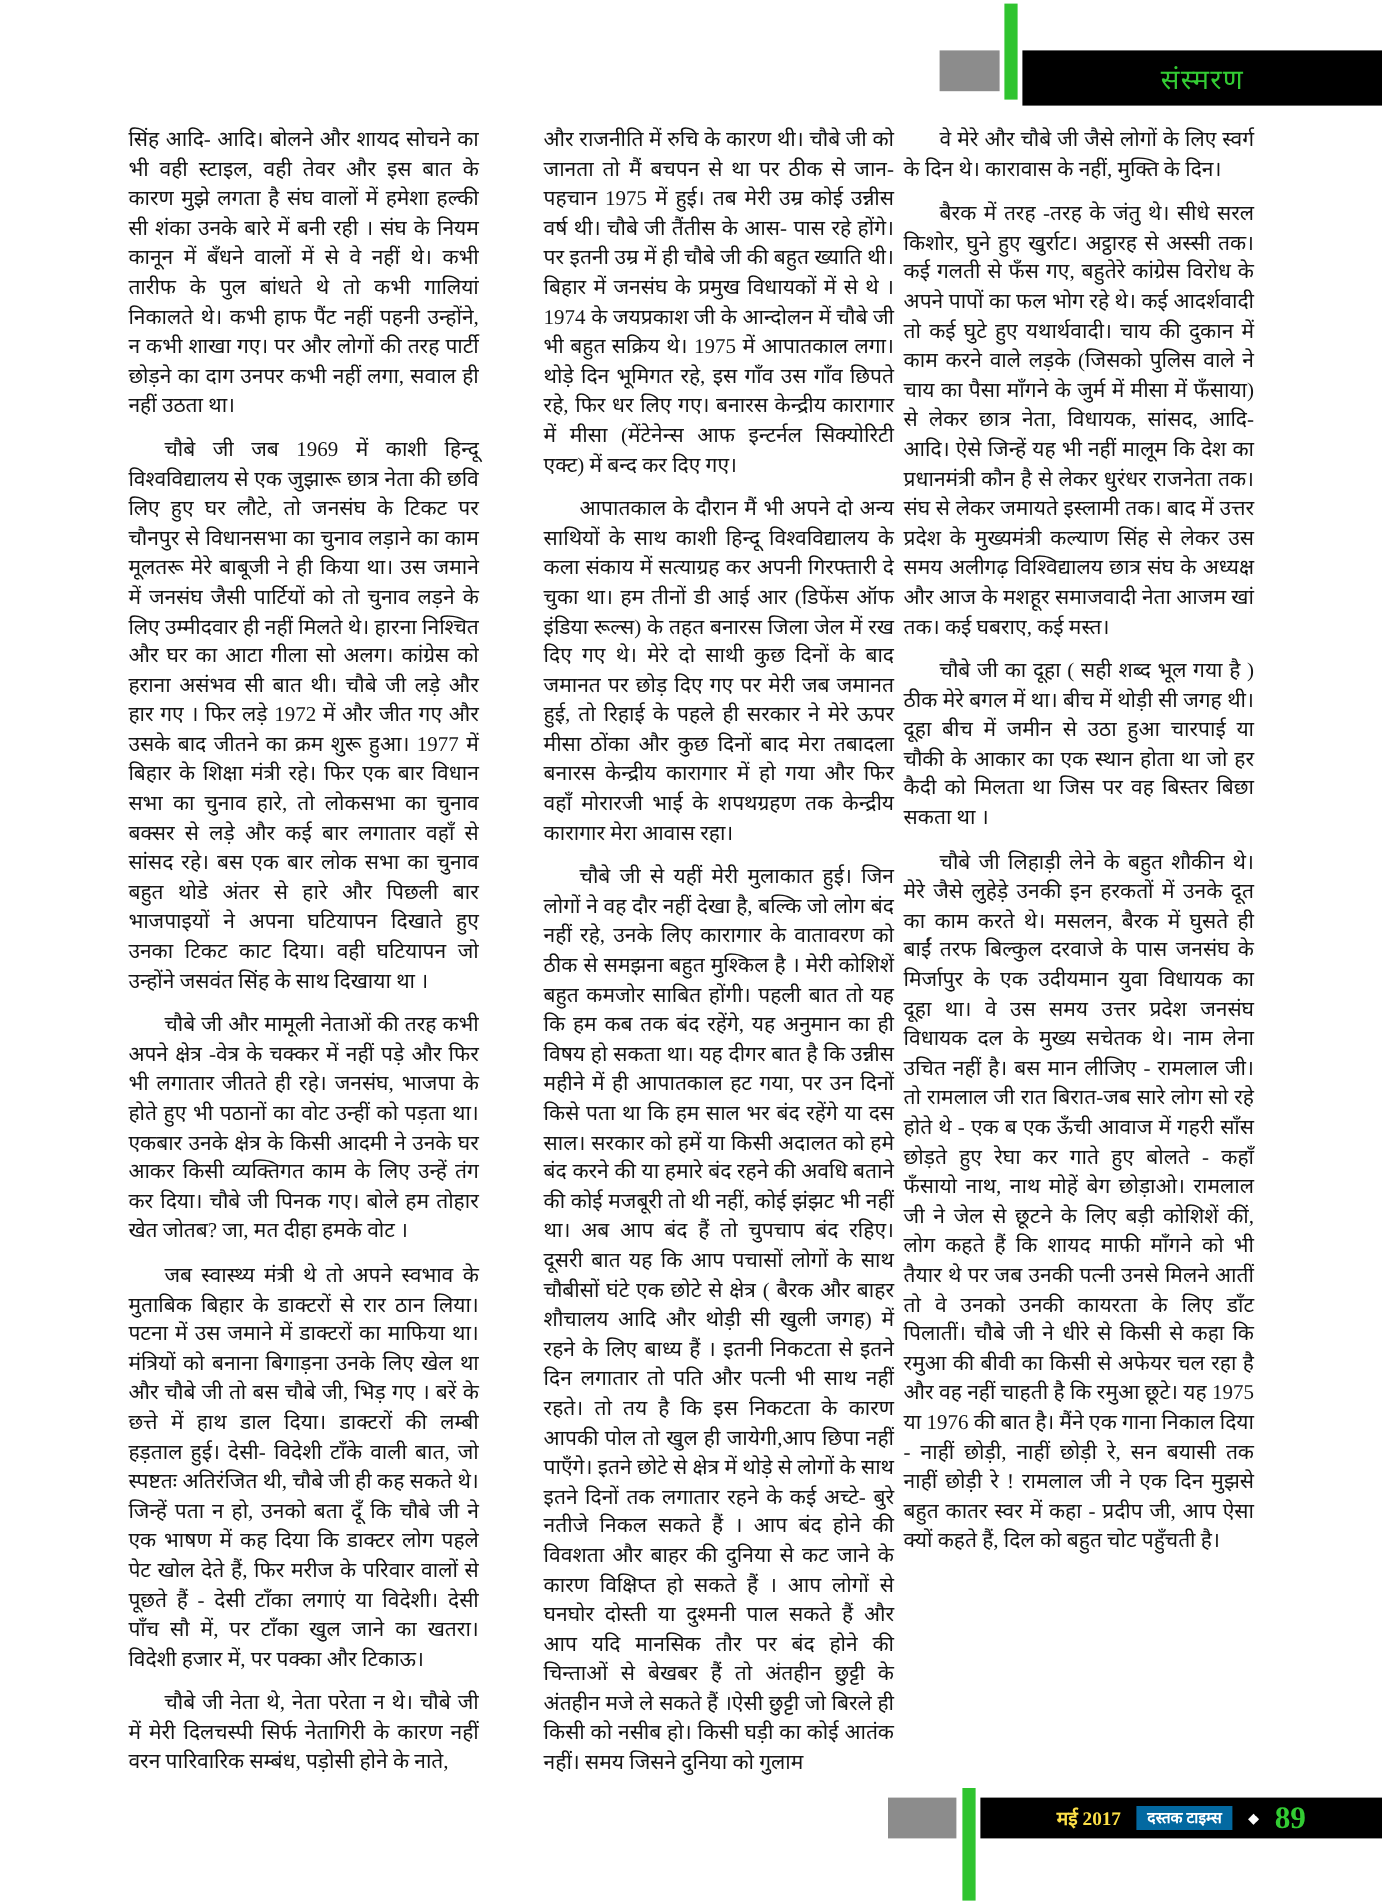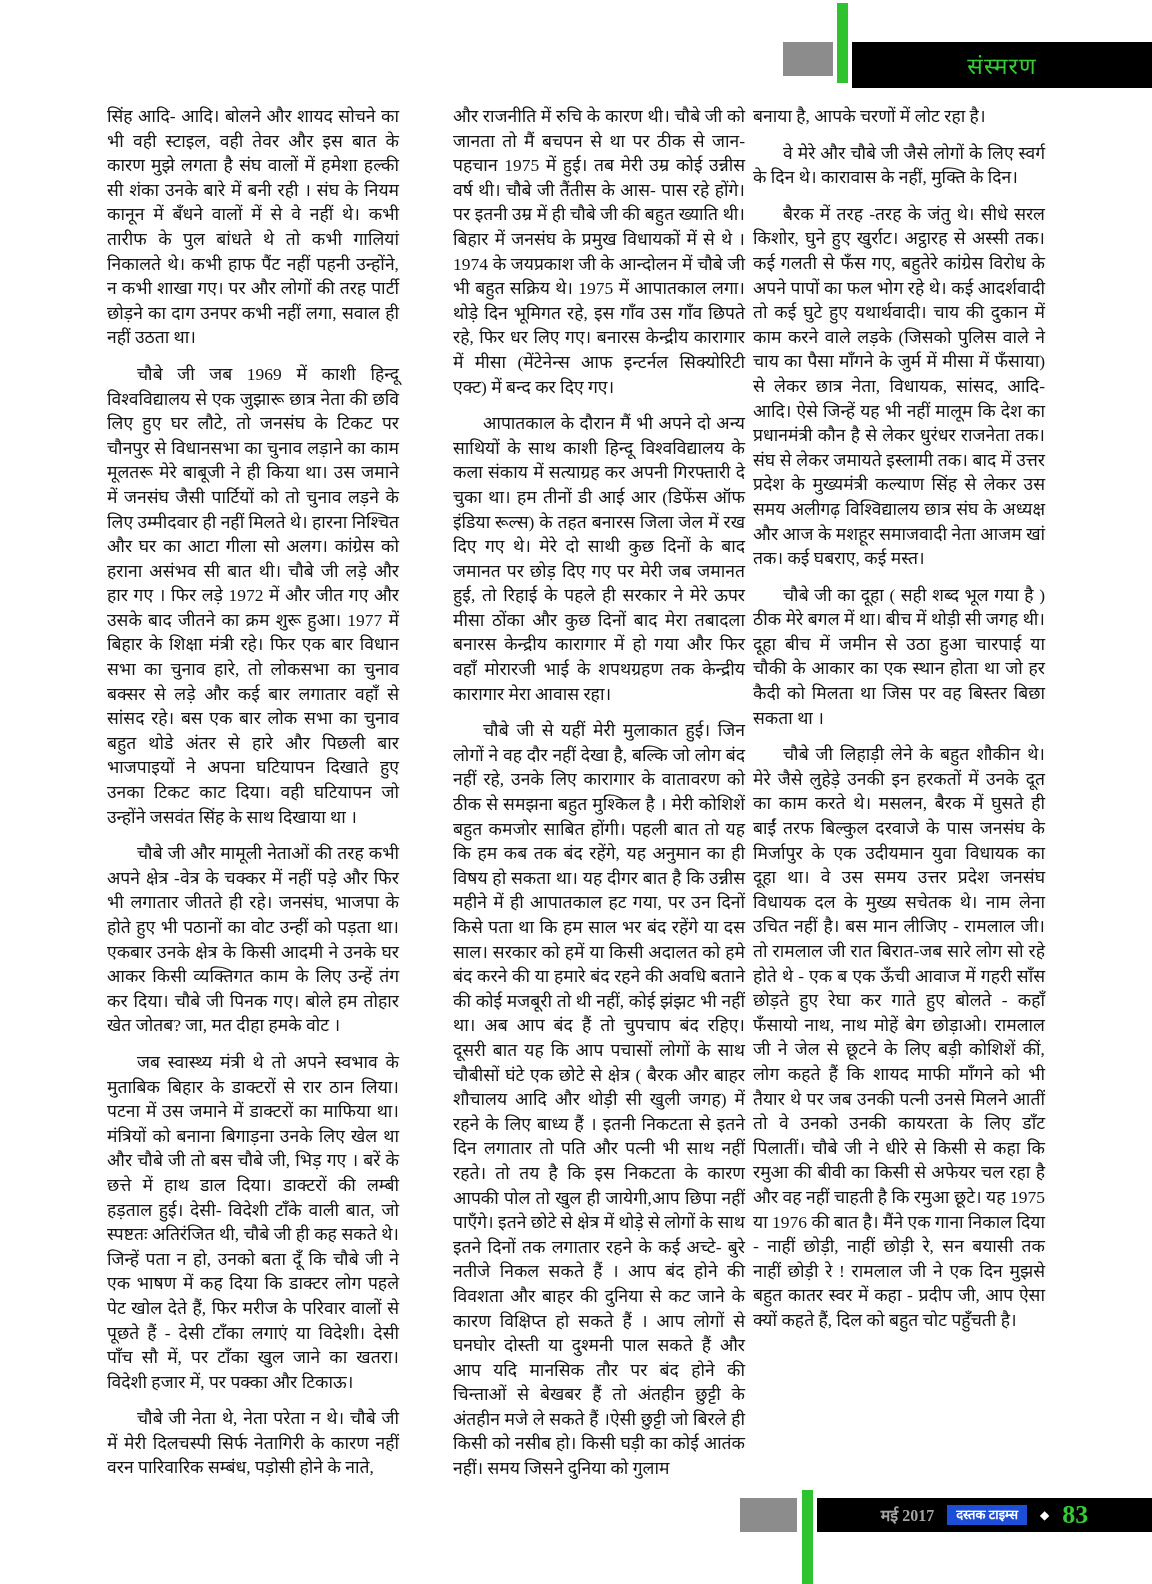--- a/index.html
+++ b/index.html
@@ -23,22 +23,22 @@
   .col p.indent{text-indent:30px;}
   .col1{left:95px;}
   .col2{left:441px;}
   .col3{left:741px;}
 
   
   .ftr-gray{position:absolute;left:740px;top:1498px;width:57px;height:34px;background:#8c8c8c;}
   .ftr-green{position:absolute;left:802px;top:1490px;width:11px;height:94px;background:#2fc42f;}
   .ftr-black{position:absolute;left:817px;top:1498px;width:335px;height:34px;background:#000;
              display:flex;align-items:center;justify-content:center;gap:13px;}
-  .ftr-date{color:#a3a3a3;font-size:16px;font-weight:bold;}
-  .ftr-logo{background:#1d4ed8;color:#fff;font-size:13px;font-weight:bold;
+  .ftr-date{color:#fde047;font-size:16px;font-weight:bold;}
+  .ftr-logo{background:#0369a1;color:#fff;font-size:13px;font-weight:bold;
             padding:2px 9px;line-height:16px;white-space:nowrap;}
   .ftr-diamond{color:#fff;font-size:12px;}
   .ftr-page{color:#33cc33;font-size:26px;font-weight:bold;line-height:26px;}
 </style>
 </head>
 <body>
 
 <div class="page">
 
   <div>
@@ -57,31 +57,30 @@
     <p class="indent">चौबे जी नेता थे, नेता परेता न थे। चौबे जी में मेरी दिलचस्पी सिर्फ नेतागिरी के कारण नहीं वरन पारिवारिक सम्बंध, पड़ोसी होने के नाते,</p>
   </div>
 
   <div class="col col2">
     <p>और राजनीति में रुचि के कारण थी। चौबे जी को जानता तो मैं बचपन से था पर ठीक से जान- पहचान 1975 में हुई। तब मेरी उम्र कोई उन्नीस वर्ष थी। चौबे जी तैंतीस के आस- पास रहे होंगे। पर इतनी उम्र में ही चौबे जी की बहुत ख्याति थी। बिहार में जनसंघ के प्रमुख विधायकों में से थे । 1974 के जयप्रकाश जी के आन्दोलन में चौबे जी भी बहुत सक्रिय थे। 1975 में आपातकाल लगा। थोड़े दिन भूमिगत रहे, इस गाँव उस गाँव छिपते रहे, फिर धर लिए गए। बनारस केन्द्रीय कारागार में मीसा (मेंटेनेन्स आफ इन्टर्नल सिक्योरिटी एक्ट) में बन्द कर दिए गए।</p>
     <p class="indent">आपातकाल के दौरान मैं भी अपने दो अन्य साथियों के साथ काशी हिन्दू विश्वविद्यालय के कला संकाय में सत्याग्रह कर अपनी गिरफ्तारी दे चुका था। हम तीनों डी आई आर (डिफेंस ऑफ इंडिया रूल्स) के तहत बनारस जिला जेल में रख दिए गए थे। मेरे दो साथी कुछ दिनों के बाद जमानत पर छोड़ दिए गए  पर मेरी जब जमानत हुई, तो रिहाई के पहले ही सरकार ने मेरे ऊपर मीसा ठोंका और कुछ दिनों बाद मेरा तबादला बनारस केन्द्रीय कारागार में हो गया और फिर वहाँ मोरारजी भाई के शपथग्रहण तक केन्द्रीय कारागार मेरा आवास रहा।</p>
     <p class="indent">चौबे जी से यहीं मेरी मुलाकात हुई। जिन लोगों ने वह दौर नहीं देखा है, बल्कि जो लोग बंद नहीं रहे, उनके लिए कारागार के वातावरण को ठीक से समझना बहुत मुश्किल है । मेरी कोशिशें बहुत कमजोर साबित होंगी। पहली बात तो यह कि हम कब तक बंद रहेंगे, यह अनुमान का ही विषय हो सकता था। यह दीगर बात है कि उन्नीस महीने में ही आपातकाल हट गया, पर  उन दिनों किसे पता था कि हम साल भर बंद रहेंगे या दस साल। सरकार को हमें या किसी अदालत को हमे बंद करने की या हमारे बंद रहने की अवधि बताने की कोई मजबूरी तो थी नहीं, कोई झंझट भी नहीं था। अब आप बंद हैं  तो चुपचाप बंद रहिए। दूसरी बात यह कि आप पचासों लोगों के साथ चौबीसों घंटे एक छोटे से क्षेत्र ( बैरक और बाहर शौचालय आदि और थोड़ी सी खुली जगह) में रहने के लिए बाध्य हैं । इतनी निकटता से इतने दिन लगातार तो पति और पत्नी भी साथ नहीं रहते। तो तय है कि इस निकटता के कारण आपकी पोल तो खुल ही जायेगी,आप छिपा नहीं पाएँगे। इतने छोटे से क्षेत्र में थोड़े से लोगों के साथ इतने दिनों तक लगातार रहने के कई अच्टे- बुरे नतीजे निकल सकते हैं । आप बंद होने की विवशता और बाहर की दुनिया से कट जाने के कारण विक्षिप्त हो सकते हैं । आप लोगों से घनघोर दोस्ती या दुश्मनी पाल सकते हैं  और आप यदि मानसिक तौर पर बंद होने की चिन्ताओं से बेखबर हैं  तो अंतहीन छुट्टी के अंतहीन मजे ले सकते हैं ।ऐसी छुट्टी जो बिरले ही किसी को नसीब हो। किसी घड़ी का कोई आतंक नहीं। समय जिसने दुनिया को गुलाम</p>
   </div>
 
   <div class="col col3">
-    <p>बनाया है, आपके चरणों में लोट रहा है।</p>
     <p class="indent">वे मेरे और चौबे जी जैसे लोगों के लिए स्वर्ग के दिन थे। कारावास के नहीं, मुक्ति के दिन।</p>
     <p class="indent">बैरक में तरह -तरह के जंतु थे। सीधे सरल किशोर, घुने हुए खुर्राट। अट्ठारह से अस्सी तक। कई गलती से फँस गए, बहुतेरे कांग्रेस विरोध के अपने पापों का फल भोग रहे थे। कई आदर्शवादी तो कई घुटे हुए यथार्थवादी। चाय की दुकान में काम करने वाले लड़के (जिसको पुलिस वाले ने चाय का पैसा माँगने के जुर्म में मीसा में फँसाया) से लेकर छात्र नेता, विधायक, सांसद, आदि-आदि। ऐसे जिन्हें यह भी नहीं मालूम कि देश का प्रधानमंत्री कौन है से लेकर धुरंधर राजनेता तक। संघ से लेकर जमायते इस्लामी तक। बाद में उत्तर प्रदेश के मुख्यमंत्री कल्याण सिंह से लेकर उस समय अलीगढ़ विश्विद्यालय छात्र संघ के अध्यक्ष और आज के मशहूर समाजवादी नेता आजम खां तक। कई घबराए, कई मस्त।</p>
     <p class="indent">चौबे जी का दूहा ( सही शब्द भूल गया है ) ठीक मेरे बगल में था। बीच में थोड़ी सी जगह थी। दूहा बीच में जमीन से उठा हुआ चारपाई या चौकी के आकार का एक स्थान होता था जो हर कैदी को मिलता था जिस पर वह बिस्तर बिछा सकता था ।</p>
     <p class="indent">चौबे जी लिहाड़ी लेने के बहुत शौकीन थे। मेरे जैसे लुहेड़े उनकी इन हरकतों में उनके दूत का काम करते थे। मसलन, बैरक में घुसते ही बाईं तरफ बिल्कुल दरवाजे के पास जनसंघ के मिर्जापुर के एक उदीयमान युवा विधायक का दूहा था। वे उस समय उत्तर प्रदेश जनसंघ विधायक दल के मुख्य सचेतक थे। नाम लेना उचित नहीं है। बस मान लीजिए - रामलाल जी। तो रामलाल जी रात बिरात-जब सारे लोग सो रहे होते थे - एक ब एक ऊँची आवाज में गहरी साँस छोड़ते हुए रेघा कर गाते हुए बोलते - कहाँ फँसायो नाथ, नाथ मोहें बेग छोड़ाओ। रामलाल जी ने जेल से छूटने के लिए बड़ी कोशिशें कीं, लोग कहते हैं कि शायद माफी माँगने को भी तैयार थे पर जब उनकी पत्नी उनसे मिलने आतीं तो वे उनको उनकी कायरता के लिए डाँट पिलातीं। चौबे जी ने धीरे से किसी से कहा कि रमुआ की बीवी का किसी से अफेयर चल रहा है  और वह नहीं चाहती है कि रमुआ छूटे। यह 1975 या 1976 की बात है। मैंने एक गाना निकाल दिया - नाहीं छोड़ी, नाहीं छोड़ी रे, सन बयासी तक नाहीं छोड़ी रे ! रामलाल जी ने एक दिन मुझसे बहुत कातर स्वर में कहा - प्रदीप जी, आप ऐसा क्यों कहते हैं, दिल को बहुत चोट पहुँचती है।</p>
   </div>
 
   <div>
     <div class="ftr-gray"></div>
     <div class="ftr-green"></div>
     <div class="ftr-black">
       <span class="ftr-date">मई 2017</span>
       <span class="ftr-logo">दस्तक टाइम्स</span>
       <span class="ftr-diamond">◆</span>
-      <span class="ftr-page">83</span>
+      <span class="ftr-page">89</span>
     </div>
   </div>
 
 </div>
 
 </body></html>

